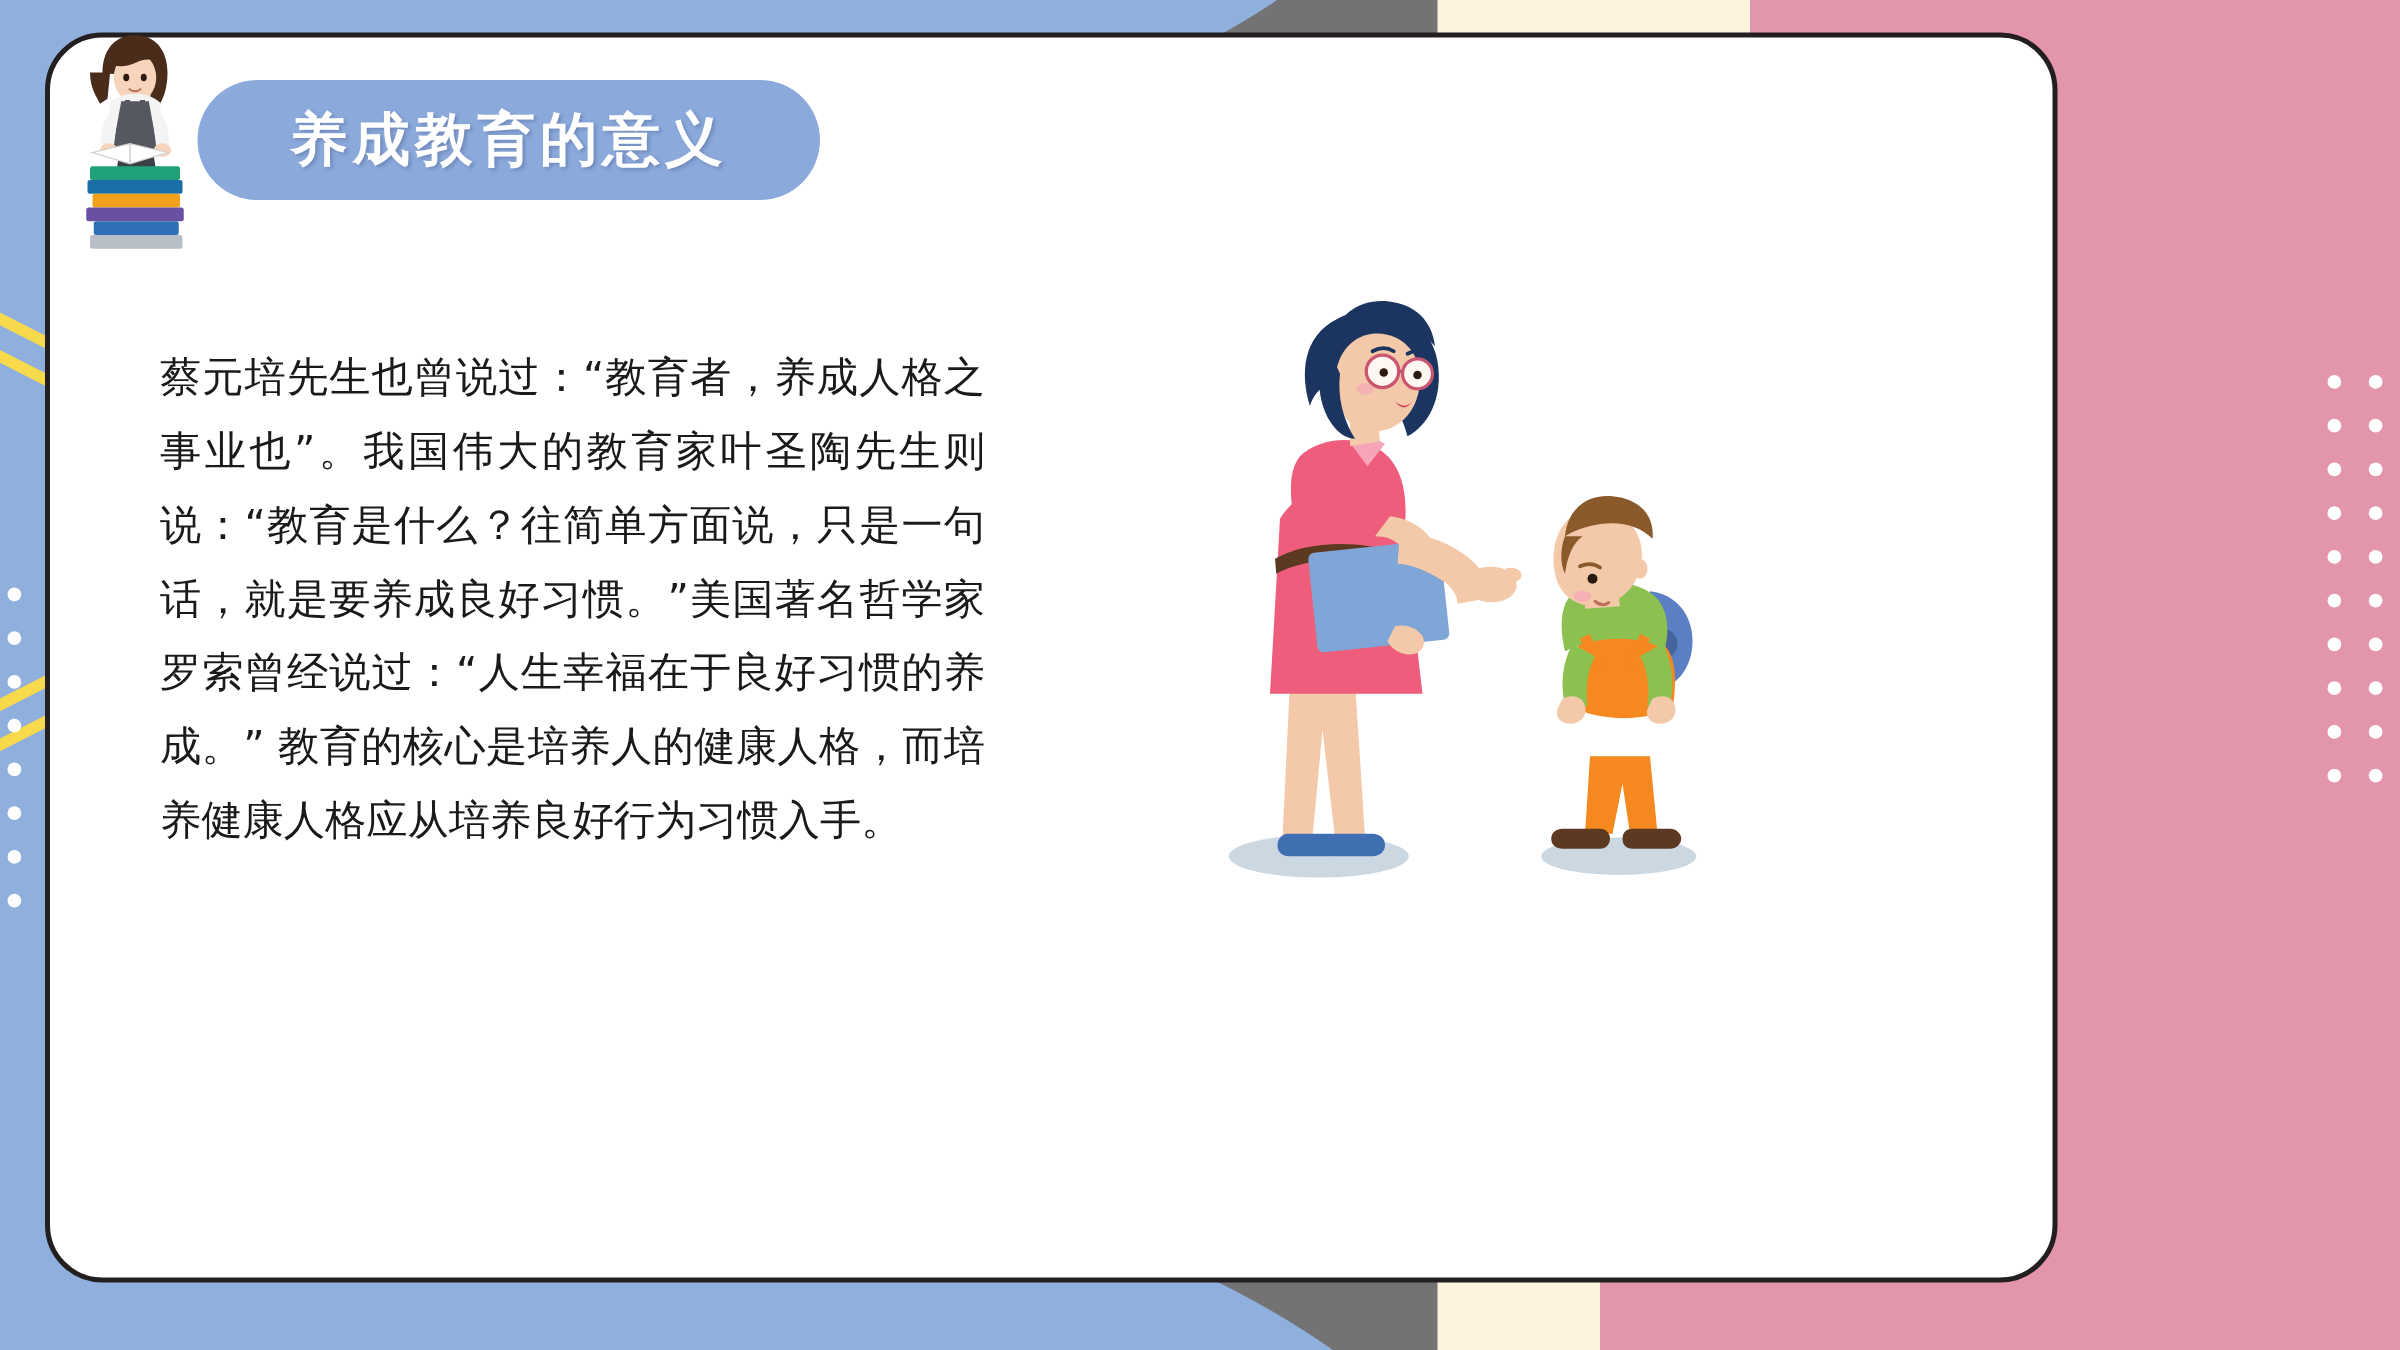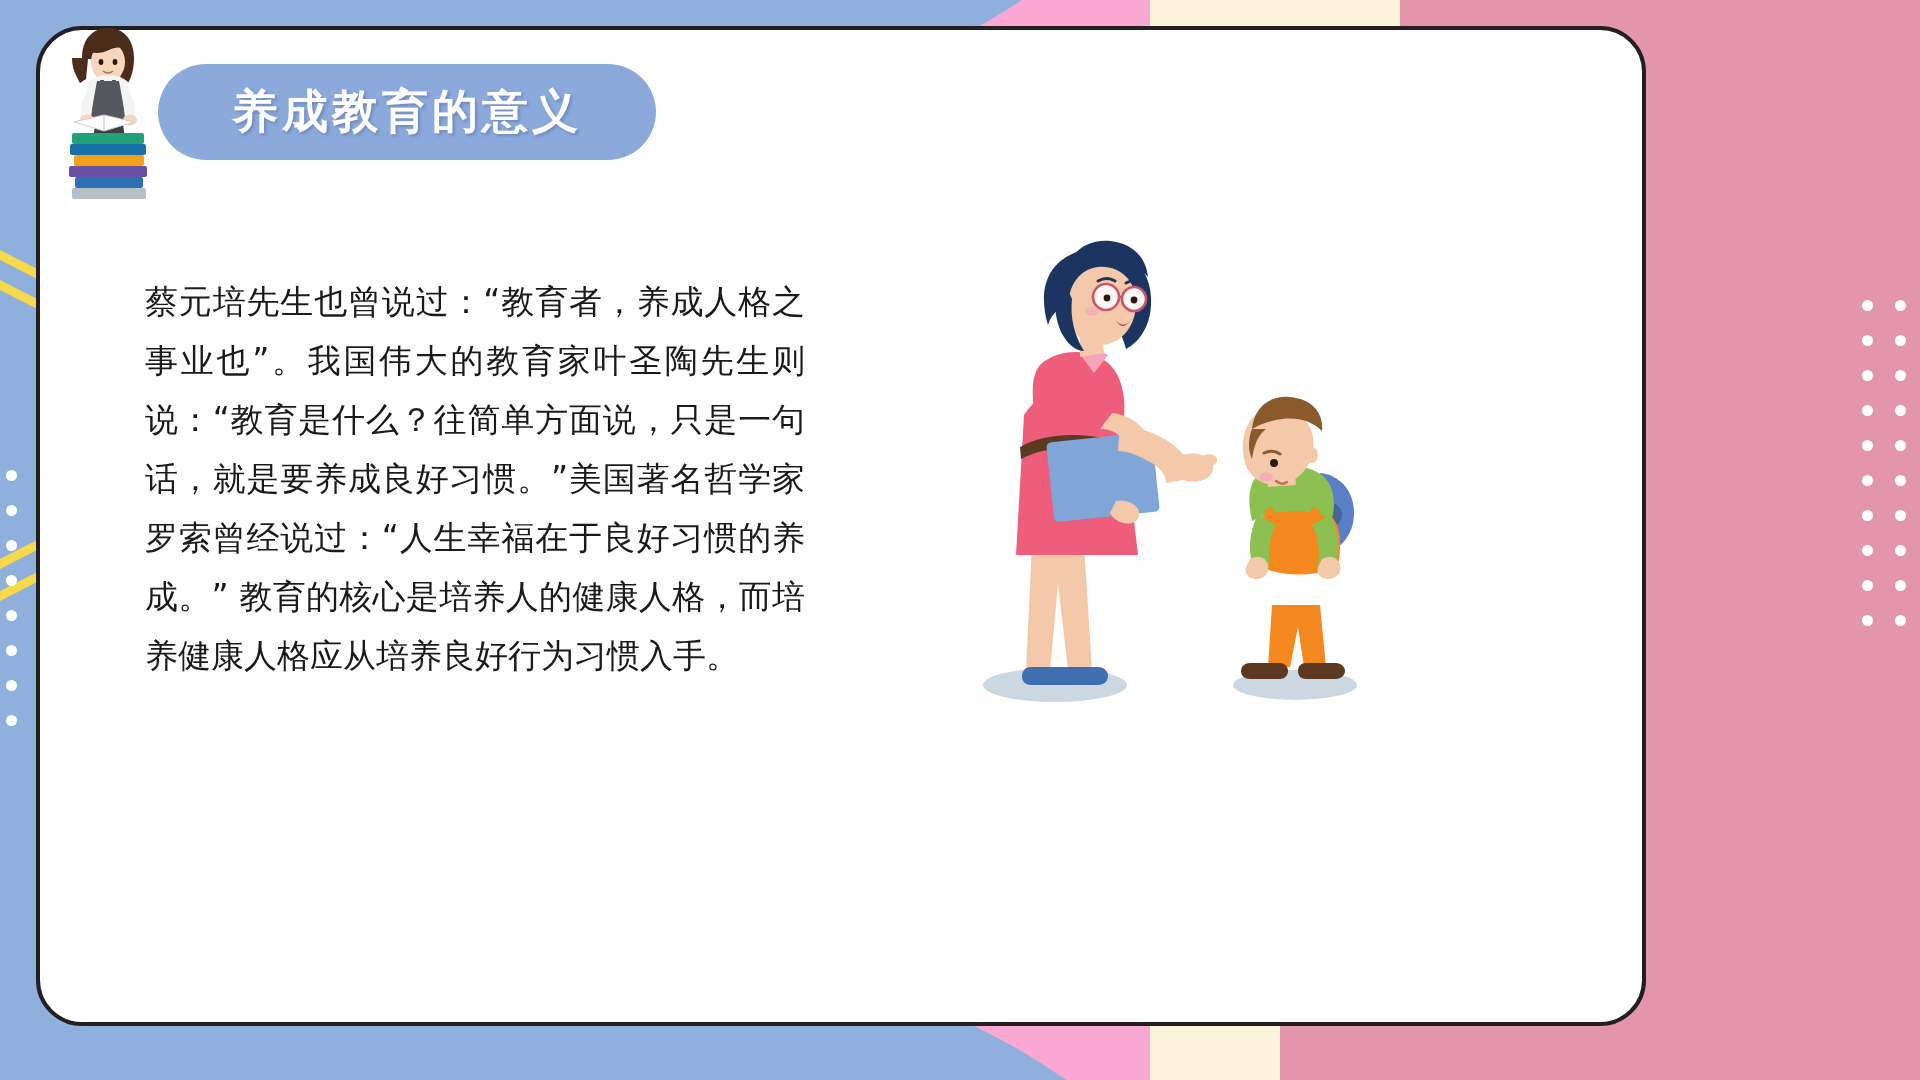--- a/index.html
+++ b/index.html
@@ -1,21 +1,21 @@
 <!DOCTYPE html>
 <html><head>
 <meta charset="utf-8">
 <style>
   html,body{margin:0;padding:0;}
   body{
     width:1920px;height:1080px;overflow:hidden;
     font-family:"Liberation Sans","DejaVu Sans",sans-serif;
     background:#8FAFDC;
   }
-  .slide{position:relative;width:1920px;height:1080px;overflow:hidden;background:#f9a8d4;}
+  .slide{position:relative;width:1920px;height:1080px;overflow:hidden;background:#737373;}
 
   
   .bg-cream{
     position:absolute;left:1150px;top:0;width:770px;height:1080px;
     background:#FBF3DC;
   }
   .bg-pink-right{
     position:absolute;right:0;top:0;width:520px;height:1080px;
     background:#E295AB;
   }
@@ -68,21 +68,21 @@
     color:#FFFFFF;font-size:46px;font-weight:bold;letter-spacing:4px;
     text-shadow:2px 2px 3px rgba(60,80,130,.35);
     font-family:"Liberation Sans","DejaVu Sans",sans-serif;
   }
 
   
   .badge{position:absolute;left:50px;top:18px;width:116px;height:186px;}
 
   
   .body-text{
-    position:absolute;left:145px;top:272px;width:660px;
+    position:absolute;left:128px;top:272px;width:660px;
     font-size:33px;line-height:59px;color:#1a1a1a;
     text-align:justify;text-justify:inter-ideograph;
     font-family:"DejaVu Sans","Liberation Sans",sans-serif;
   }
 
   
   .illus{position:absolute;left:920px;top:215px;width:520px;height:520px;}
 </style>
 </head>
 <body>

